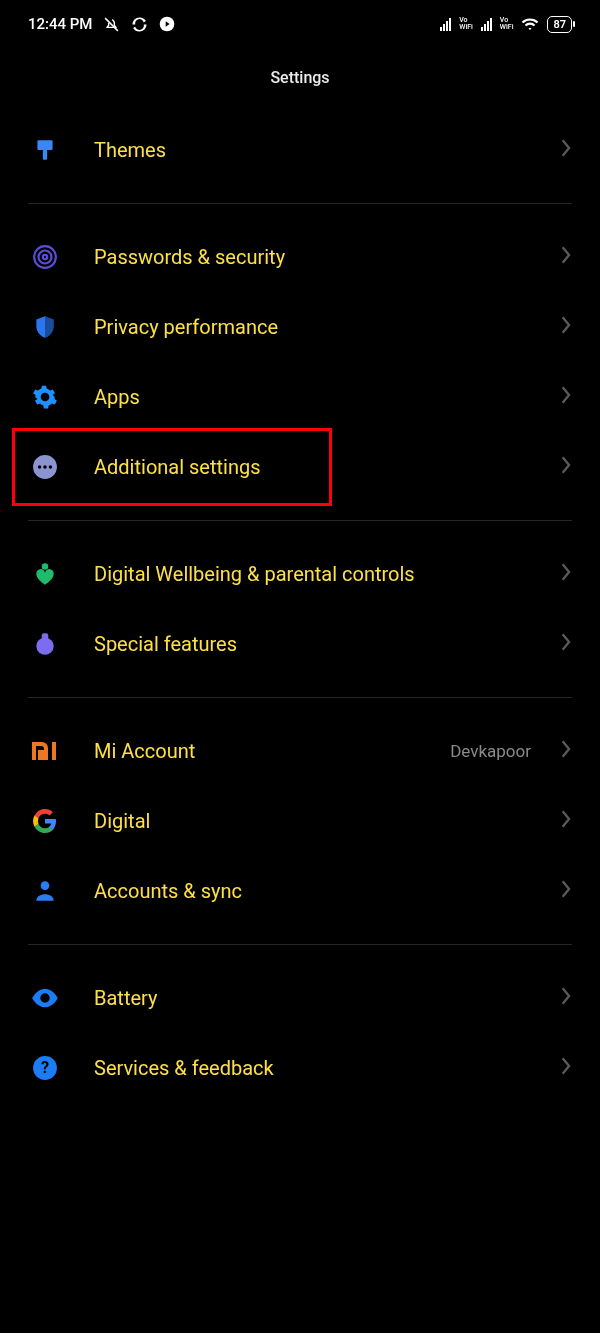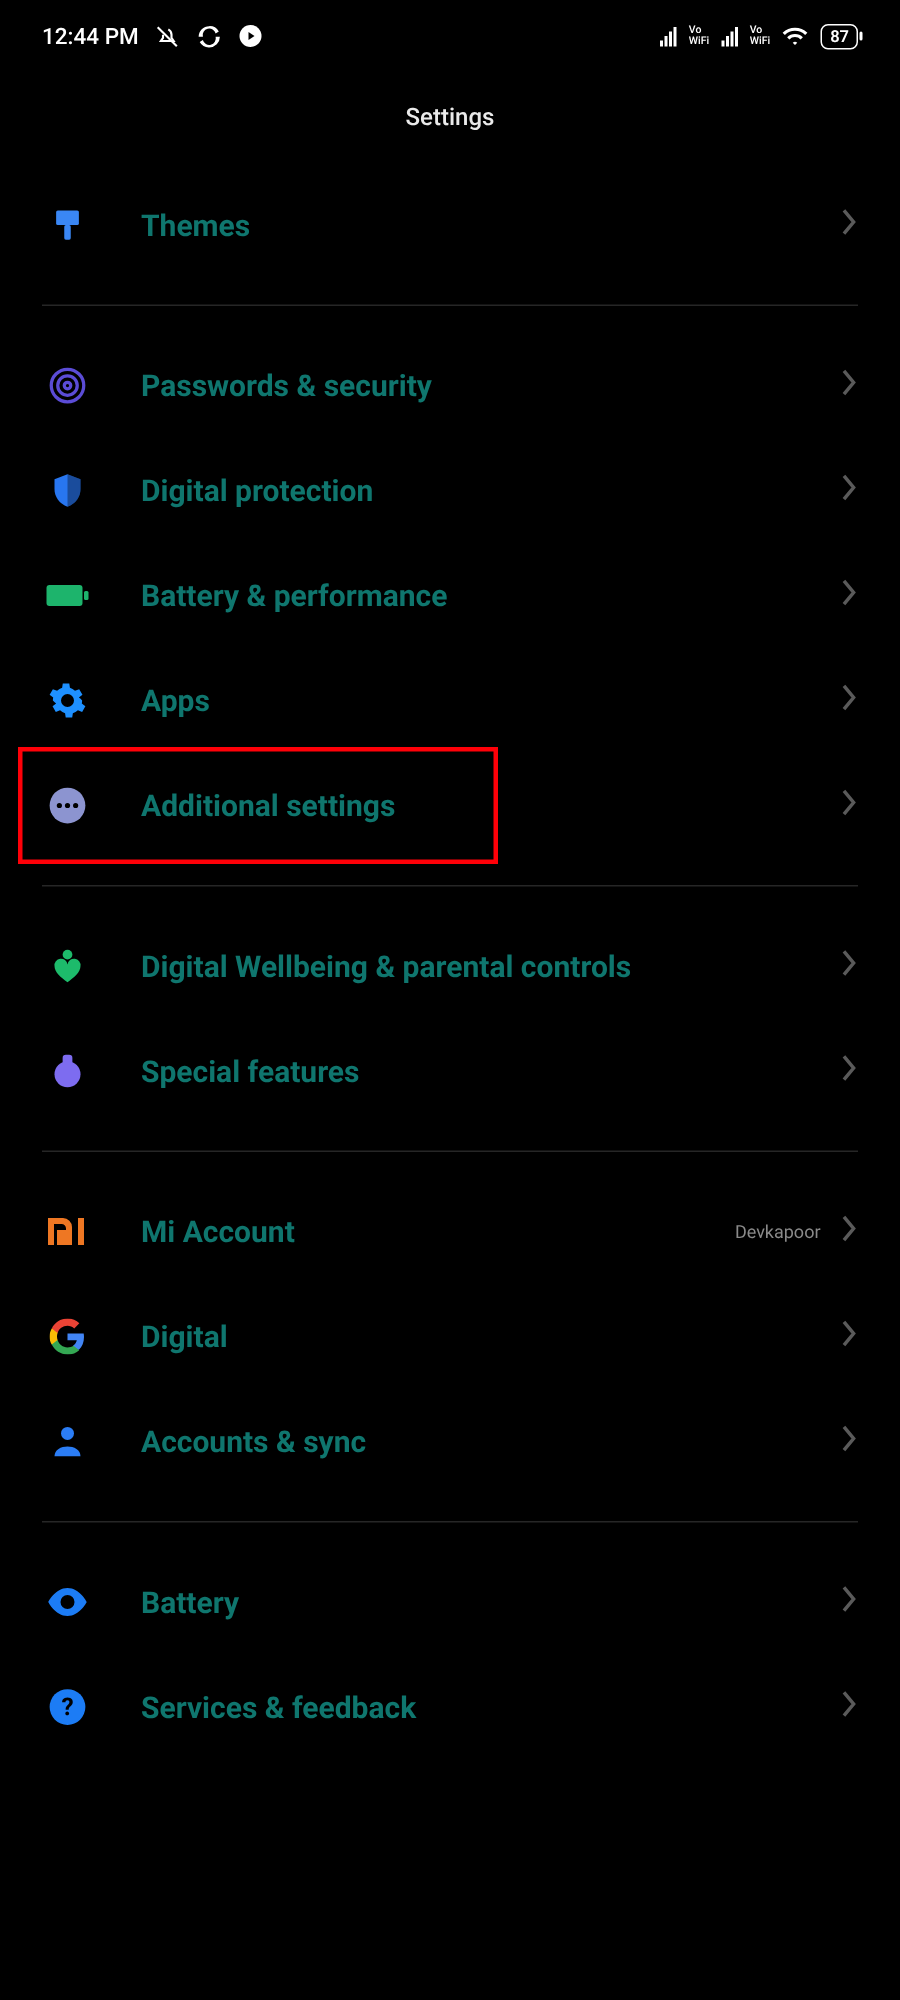--- a/index.html
+++ b/index.html
@@ -43,28 +43,28 @@
     .item .icon-wrap {
       width: 34px;
       height: 34px;
       display: flex;
       align-items: center;
       justify-content: center;
       margin-right: 32px;
     }
     .item .label {
       font-size: 20px;
-      font-weight: 700;
-      color: #0f766e;
+      font-weight: 400;
+      color: #fde047;
     }
     .item .value {
       margin-left: auto;
       color: #8a8a8a;
-      font-size: 12px;
-      margin-right: 14px;
+      font-size: 17px;
+      margin-right: 30px;
     }
     .chevron {
       margin-left: auto;
       color: #5a5a5a;
     }
     .item .value + .chevron { margin-left: 0; }
     .divider {
       height: 1px;
       background: #262626;
       margin: 18px 28px;
@@ -175,38 +175,26 @@
         </svg></span>
   </div>
 
   <div class="item">
     <span class="icon-wrap">
       <svg width="26" height="26" viewBox="0 0 24 24" fill="#2876f0">
           <path d="M12 2l8 3v6c0 5-3 9-8 11-5-2-8-6-8-11V5z"></path>
           <path d="M12 2l8 3v6c0 5-3 9-8 11z" fill="#000" opacity="0.35"></path>
         </svg>
     </span>
-    <span class="label">Digital protection</span>
-    <span class="chevron"><svg width="11" height="18" viewBox="0 0 8 14" fill="none" stroke="#5a5a5a" stroke-width="1.8">
-          <path d="M1 1l5 6-5 6"></path>
-        </svg></span>
-  </div>
-
-  <div class="item">
-    <span class="icon-wrap">
-      <svg width="30" height="20" viewBox="0 0 30 18">
-          <rect x="1" y="2" width="24" height="14" rx="2" fill="#1db46c"></rect>
-          <rect x="26" y="6" width="3" height="6" rx="1" fill="#1db46c"></rect>
-        </svg>
-    </span>
-    <span class="label">Battery &amp; performance</span>
-    <span class="chevron"><svg width="11" height="18" viewBox="0 0 8 14" fill="none" stroke="#5a5a5a" stroke-width="1.8">
-          <path d="M1 1l5 6-5 6"></path>
-        </svg></span>
-  </div>
+    <span class="label">Privacy performance</span>
+    <span class="chevron"><svg width="11" height="18" viewBox="0 0 8 14" fill="none" stroke="#5a5a5a" stroke-width="1.8">
+          <path d="M1 1l5 6-5 6"></path>
+        </svg></span>
+  </div>
+
 
   <div class="item">
     <span class="icon-wrap">
       <svg width="26" height="26" viewBox="0 0 24 24" fill="#1e90ff">
           <path d="M12 8a4 4 0 1 0 0 8 4 4 0 0 0 0-8zm9 4a9 9 0 0 1-.2 1.8l2.2 1.7-2 3.5-2.6-1a9 9 0 0 1-3.1 1.8l-.4 2.7h-4l-.4-2.7a9 9 0 0 1-3.1-1.8l-2.6 1-2-3.5 2.2-1.7A9 9 0 0 1 3 12a9 9 0 0 1 .2-1.8L1 8.5l2-3.5 2.6 1a9 9 0 0 1 3.1-1.8L9.1 1.5h4l.4 2.7a9 9 0 0 1 3.1 1.8l2.6-1 2 3.5-2.2 1.7A9 9 0 0 1 21 12z"></path>
         </svg>
     </span>
     <span class="label">Apps</span>
     <span class="chevron"><svg width="11" height="18" viewBox="0 0 8 14" fill="none" stroke="#5a5a5a" stroke-width="1.8">
           <path d="M1 1l5 6-5 6"></path>

